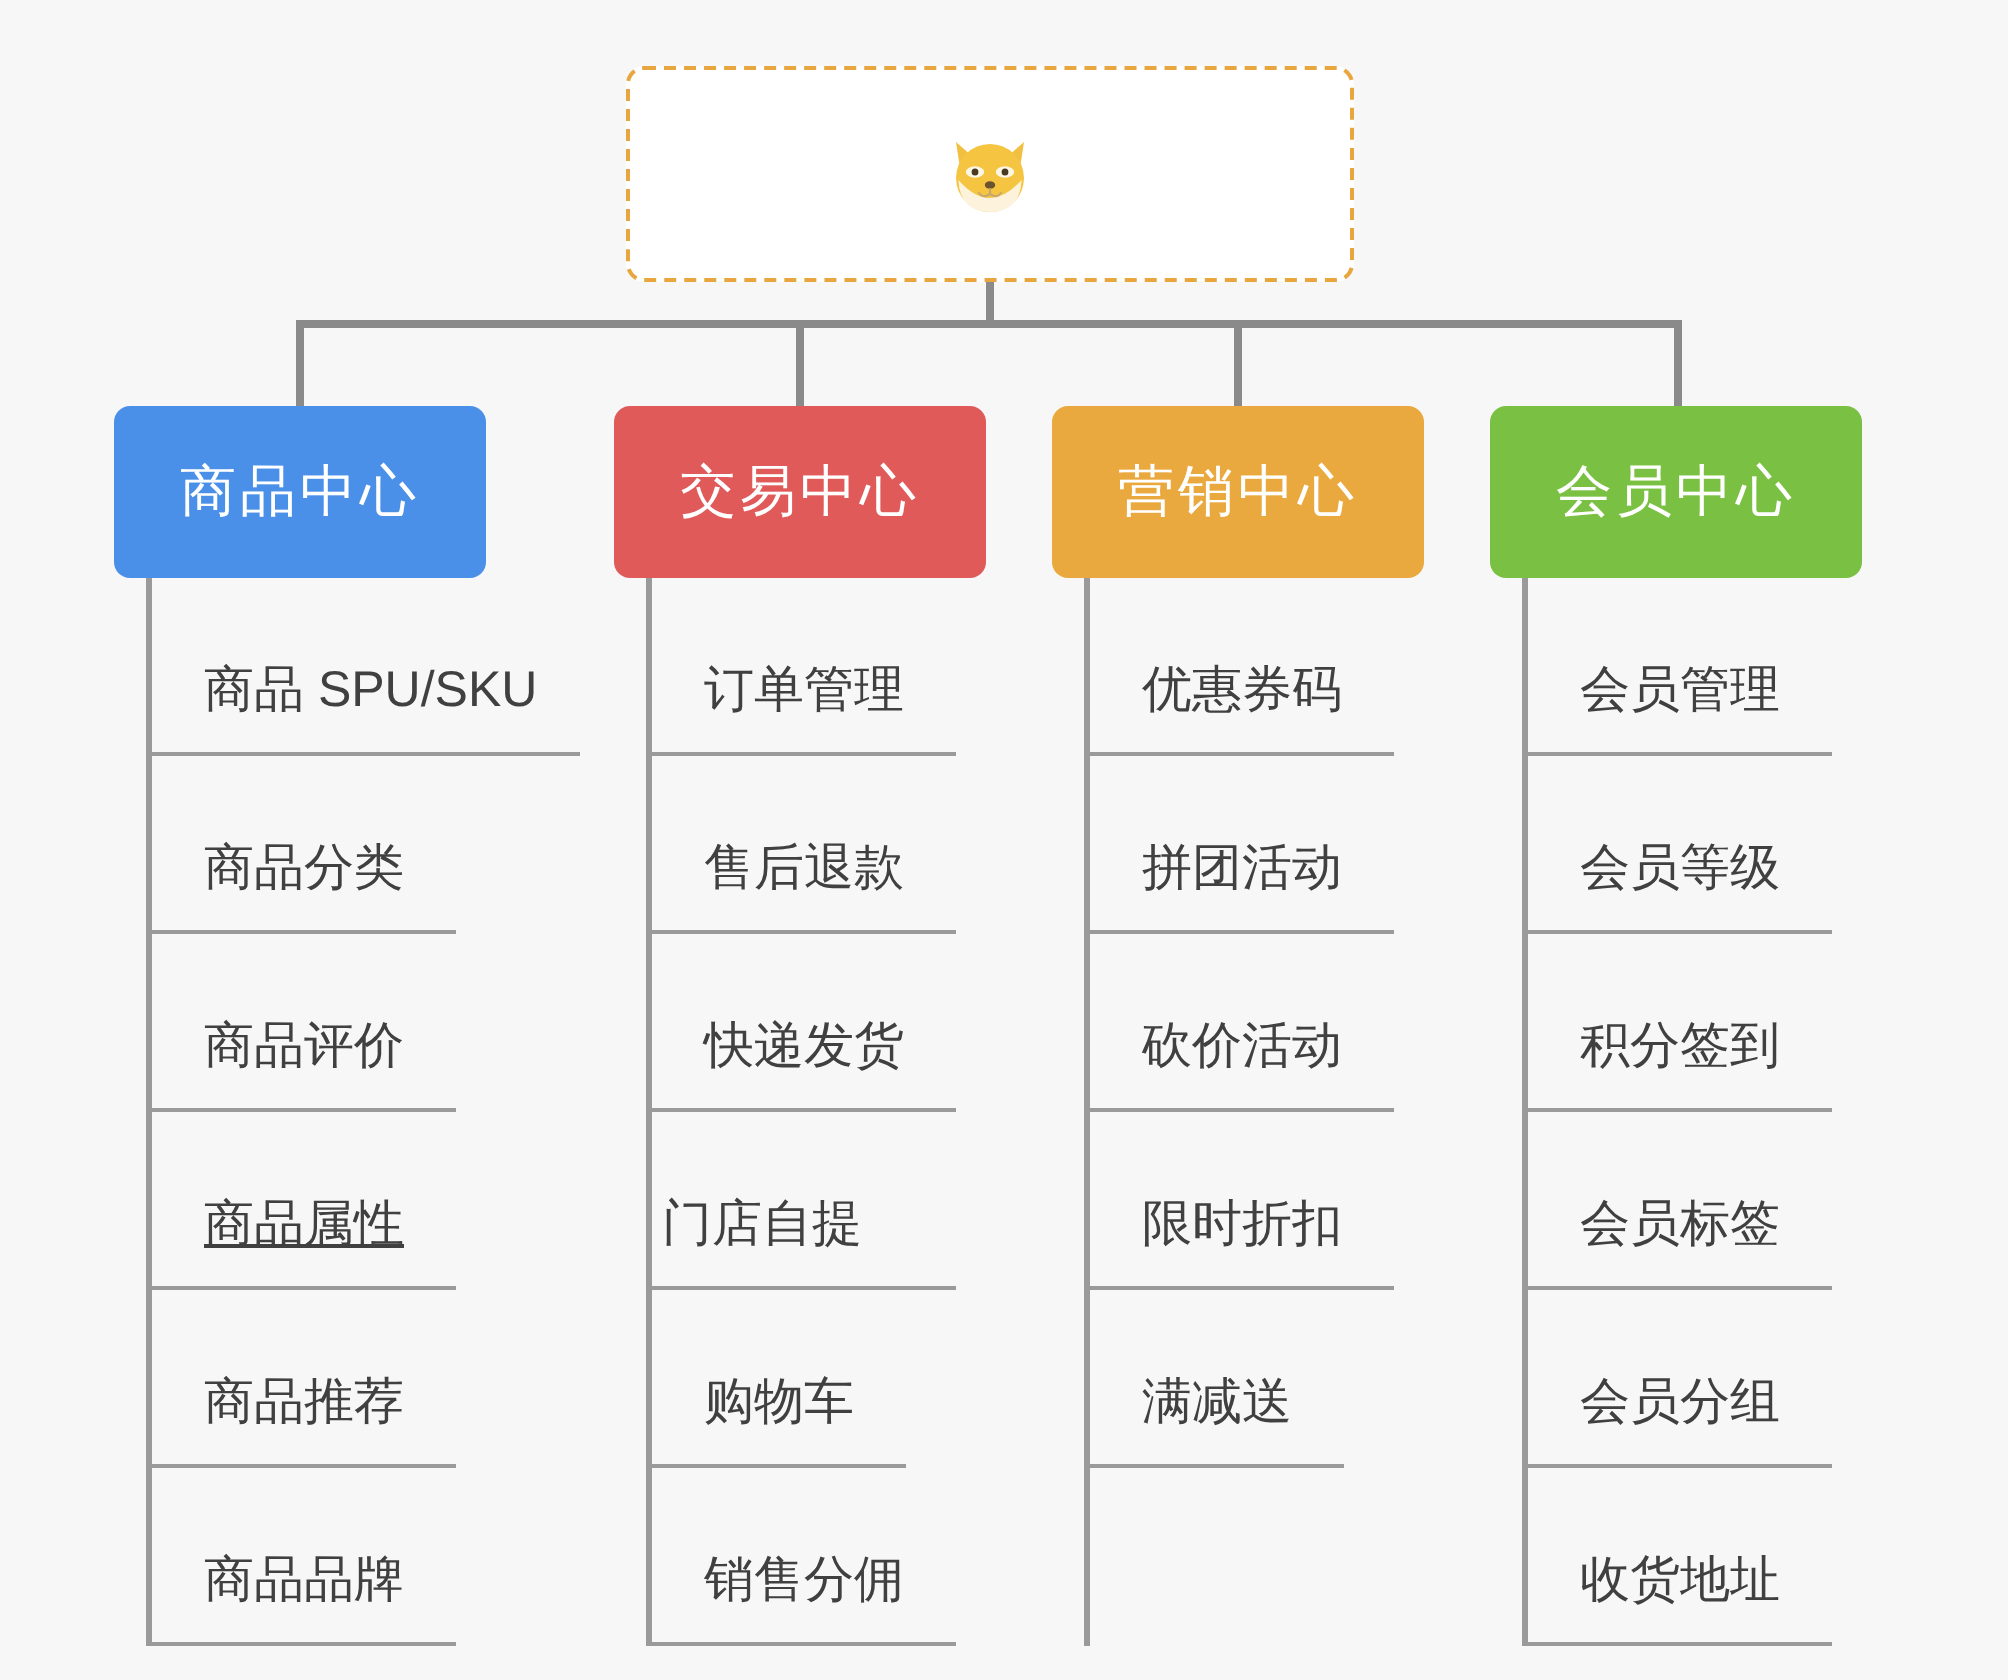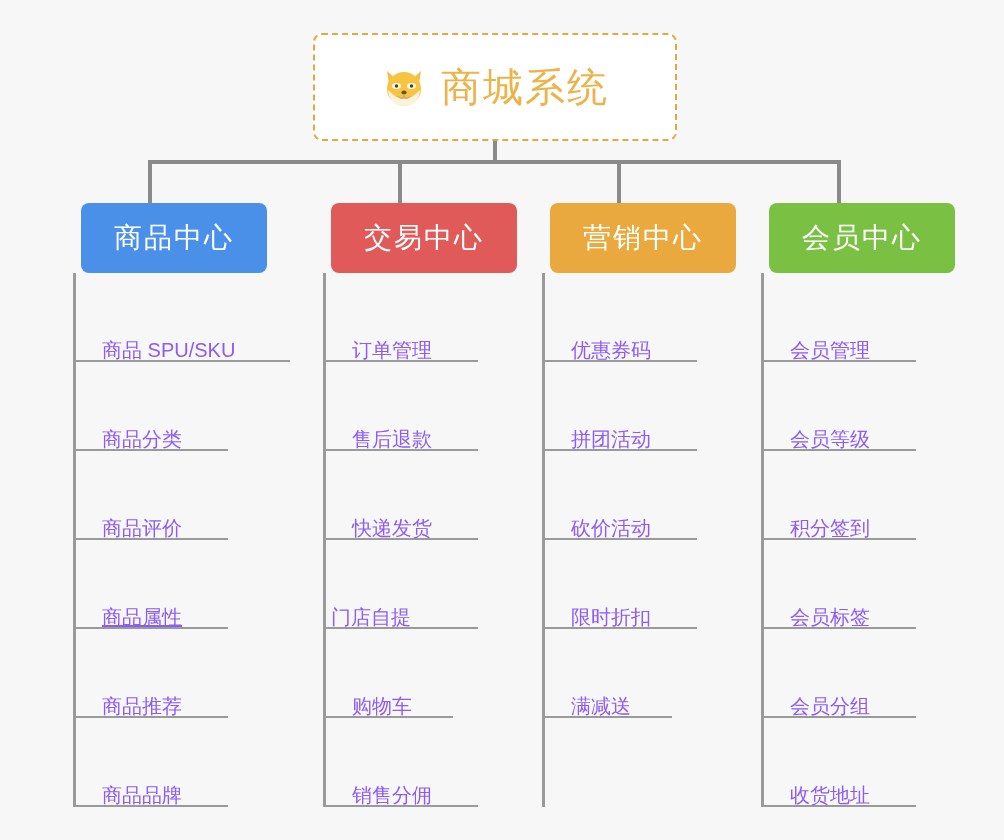--- a/index.html
+++ b/index.html
@@ -60,27 +60,26 @@
   }
   .conn-v { width: 4px; }
   .conn-h { height: 4px; }
 
   
   .column {
     position: absolute;
     top: 203px;
   }
   .cat-header {
-    height: 70px;
+    height: 86px;
     border-radius: 8px;
     display: flex;
     align-items: center;
     justify-content: center;
     box-sizing: border-box;
-    margin-left: 24px;
   }
   .cat-header-label {
     color: #ffffff;
     font-size: 28px;
     letter-spacing: 2px;
     line-height: 1;
     white-space: nowrap;
   }
 
   .leaf-list {
@@ -103,24 +102,24 @@
   }
   .leaf-underline {
     position: absolute;
     left: 0;
     bottom: 0;
     height: 2px;
     background: #9a9a9a;
   }
   .leaf-label {
     position: relative;
-    font-size: 20px;
-    color: #8b5cf6;
-    line-height: 1;
-    padding-bottom: 2px;
+    font-size: 25px;
+    color: #404040;
+    line-height: 1;
+    padding-bottom: 20px;
     white-space: nowrap;
   }
 </style>
 </head>
 <body>
 
 <div id="diagram">
 
   <div class="root-node">
     <span class="root-emoji">
@@ -131,21 +130,20 @@
         <path d="M6 27 a17 17 0 0 0 34 0 a17 17 0 0 1 -34 0 Z" fill="#f5c542"></path>
         <path d="M7.2 26 Q23 44 38.8 26 Q38 42 23 42 Q8 42 7.2 26 Z" fill="#fdf3dd"></path>
         <ellipse cx="15.5" cy="22" rx="4.6" ry="2.9" fill="#fdf6e3"></ellipse>
         <ellipse cx="30.5" cy="22" rx="4.6" ry="2.9" fill="#fdf6e3"></ellipse>
         <ellipse cx="15.5" cy="22" rx="1.7" ry="1.8" fill="#4a3a22"></ellipse>
         <ellipse cx="30.5" cy="22" rx="1.7" ry="1.8" fill="#4a3a22"></ellipse>
         <ellipse cx="23" cy="28.5" rx="2.6" ry="1.9" fill="#6b5230"></ellipse>
         <path d="M23 30.5 L23 33 M23 33 Q19.5 35.5 17.5 32.5 M23 33 Q26.5 35.5 28.5 32.5" stroke="#c8a86a" stroke-width="1.1" fill="none" stroke-linecap="round"></path>
       </svg>
     </span>
-    <span class="root-title">商城系统</span>
   </div>
 
   <div class="conn conn-v" style="left:493px; top:141px; height:22px;"></div>
 
   <div class="conn conn-h" style="left:148px; top:160px; width:693px;"></div>
 
   <div class="conn conn-v" style="left:148px; top:160px; height:45px;"></div>
   <div class="conn conn-v" style="left:398px; top:160px; height:45px;"></div>
   <div class="conn conn-v" style="left:617px; top:160px; height:45px;"></div>
   <div class="conn conn-v" style="left:837px; top:160px; height:45px;"></div>

